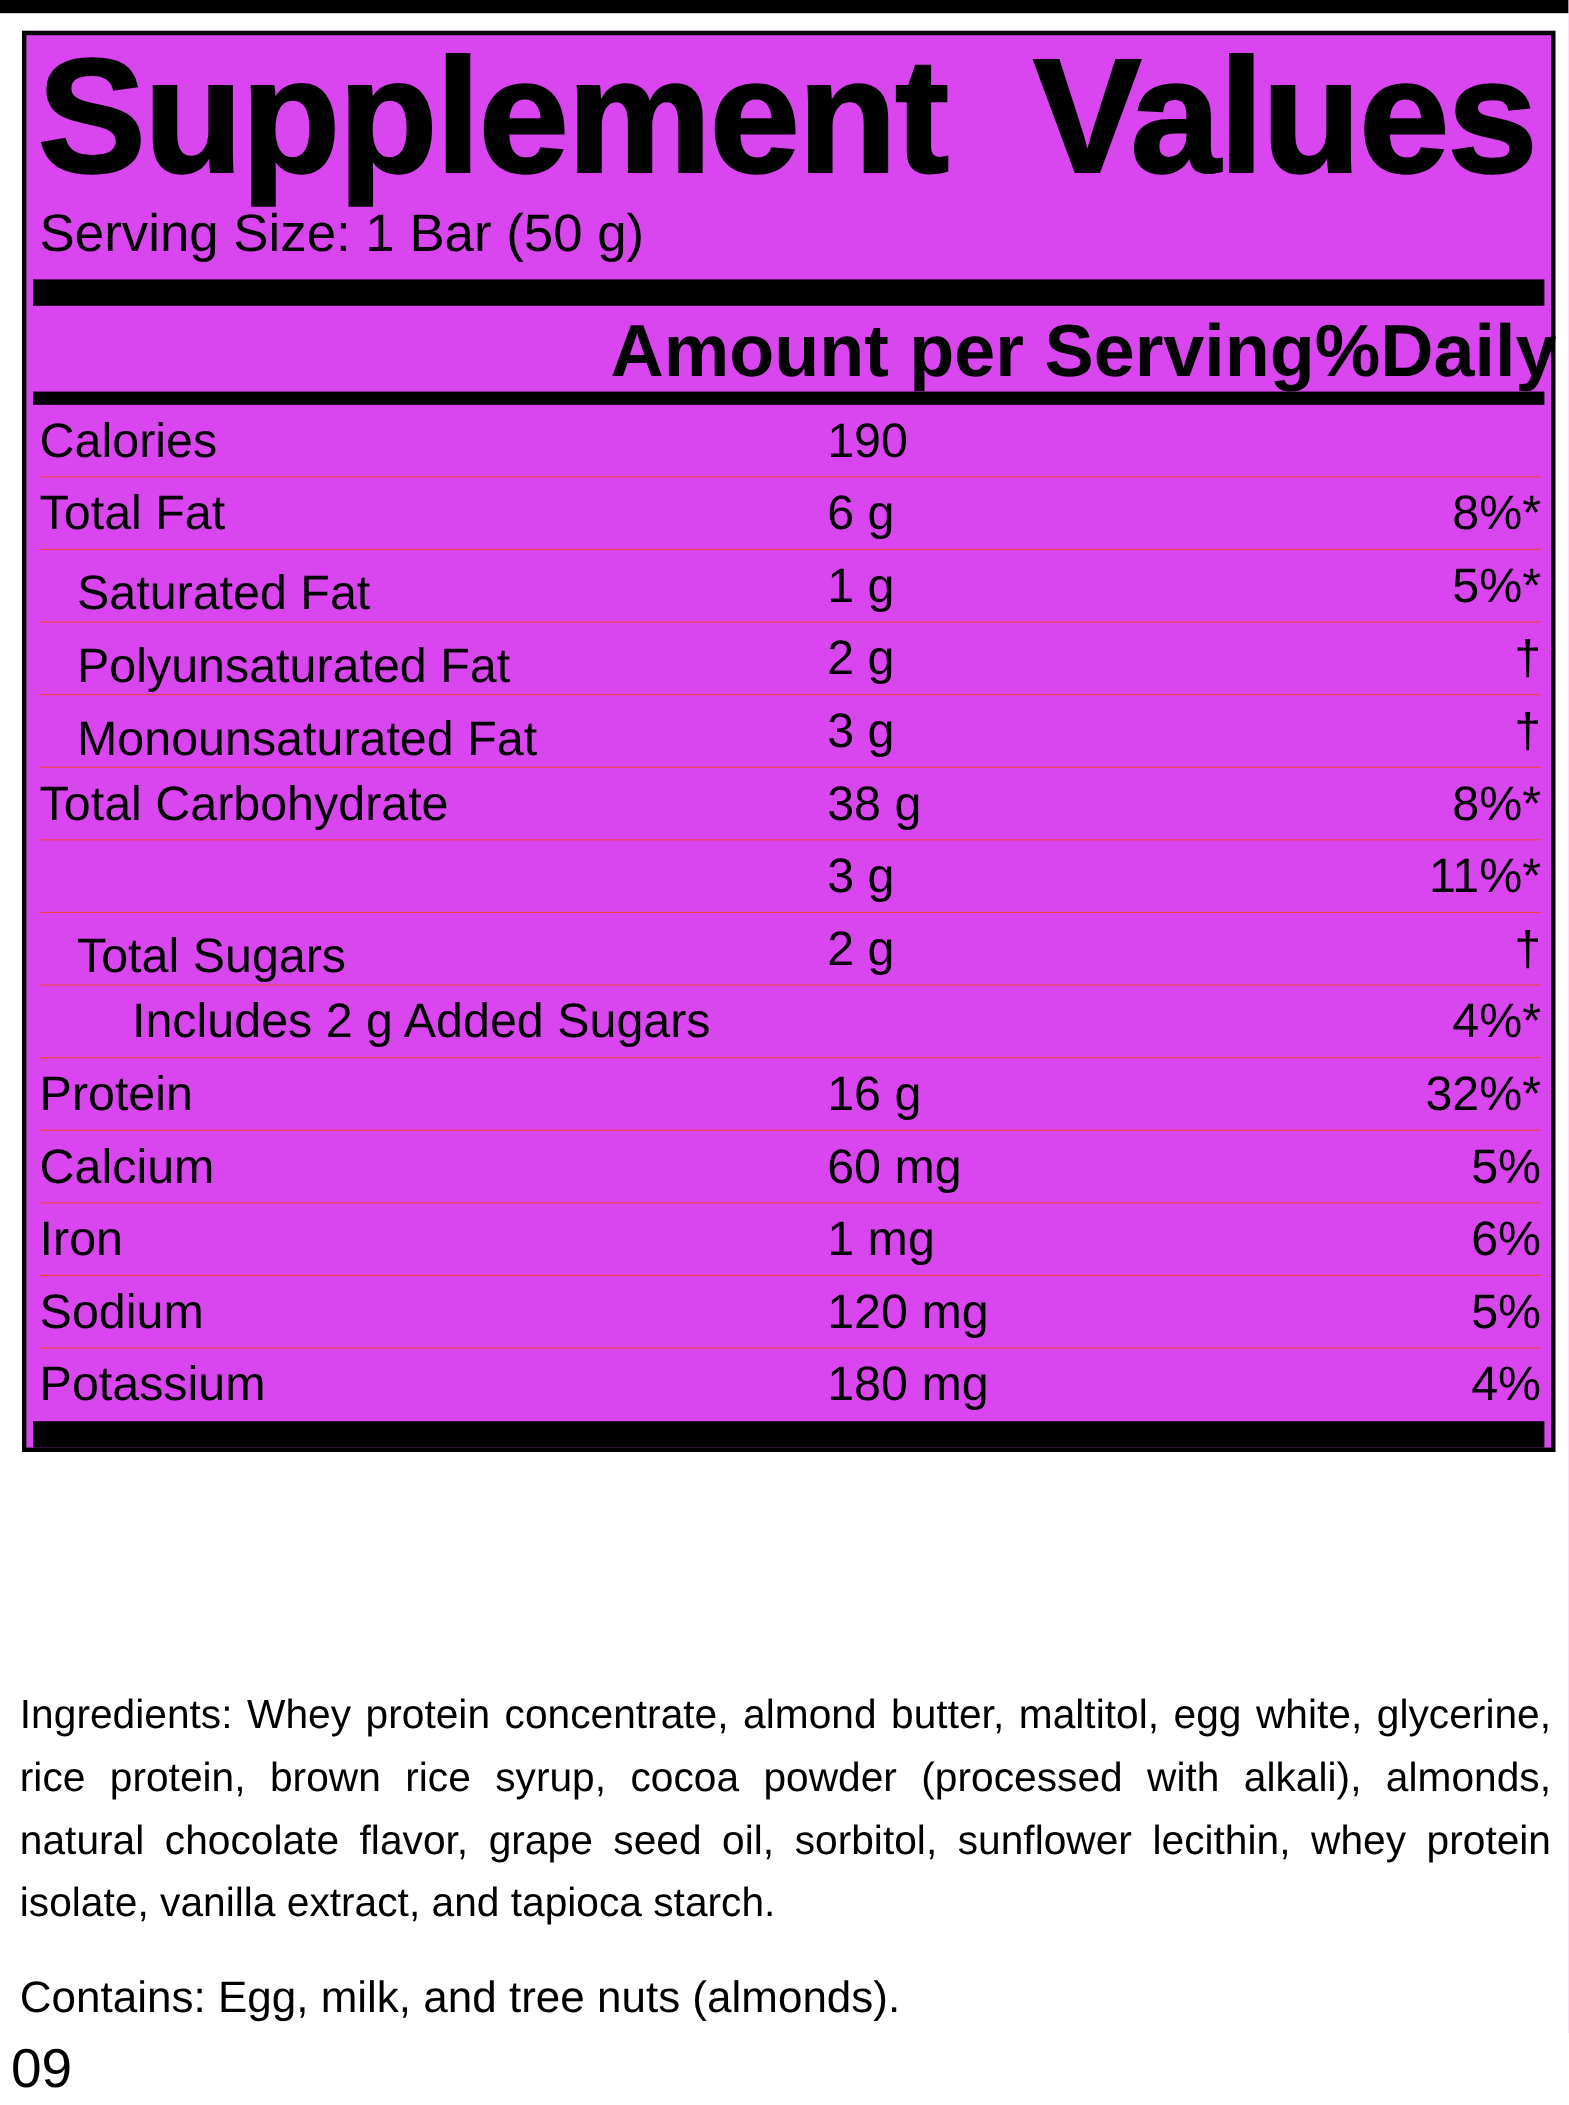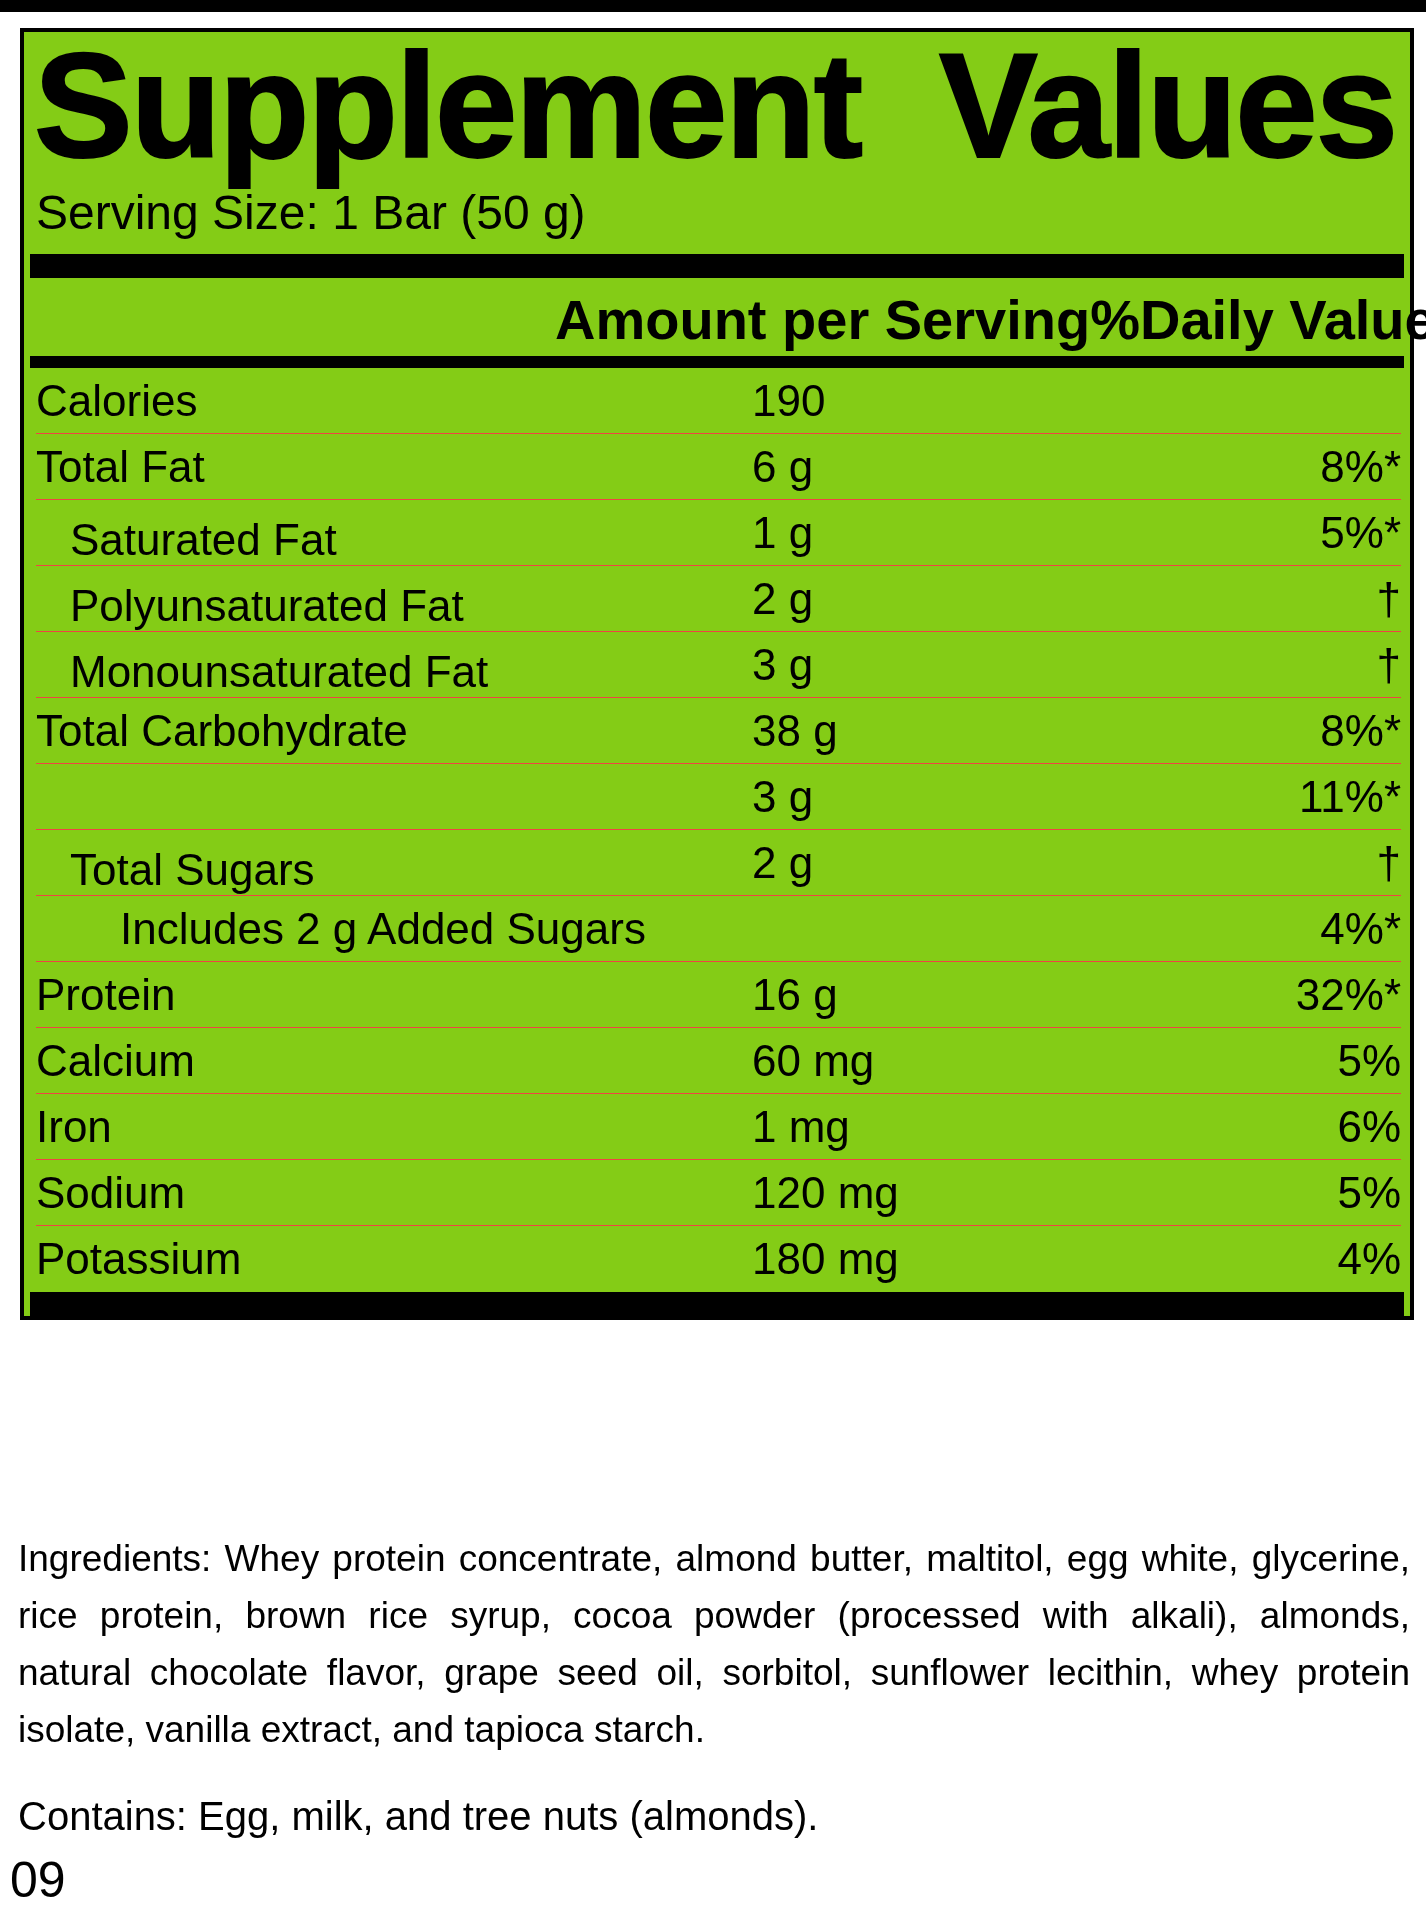--- a/index.html
+++ b/index.html
@@ -14,21 +14,21 @@
   }
   .top-strip {
     width: 1426px; height: 12px;
     background: #000;
   }
   .facts-box {
     position: absolute;
     left: 20px; top: 28px;
     width: 1394px;
     border: 4px solid #000;
-    background: #84cc16;
+    background: #d946ef;
   }
   .title-row {
     display: flex;
     justify-content: space-between;
     align-items: flex-start;
     margin: 4px 14px 0 10px;
     font-weight: bold;
     font-size: 148px;
     line-height: 140px;
     letter-spacing: -2px;
@@ -44,21 +44,21 @@
   .bar.thick { height: 24px; margin-top: 14px; }
   .bar.medium { height: 12px; }
   .bar.bottom { margin-top: 0; }
   .header-row {
     display: flex;
     align-items: flex-end;
     height: 78px;
     margin: 0 9px 0 12px;
     padding-bottom: 10px;
     font-weight: bold;
-    font-size: 56px;
+    font-size: 67px;
     line-height: 52px;
     white-space: nowrap;
   }
   .header-row .amount-header { margin-left: 519px; }
   .header-row .dv-header { margin-left: auto; }
   .rows { margin: 0 9px 0 12px; }
   .row {
     position: relative;
     height: 66px;
     display: flex;

